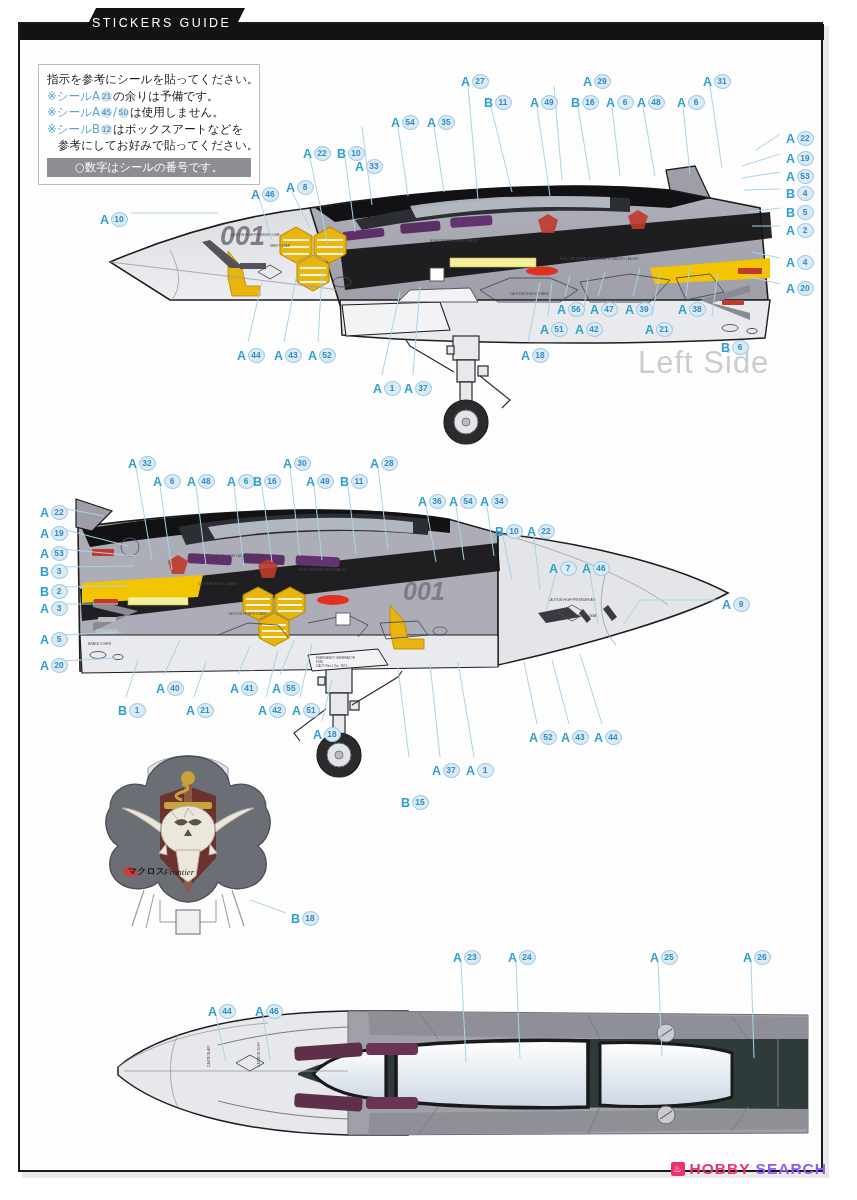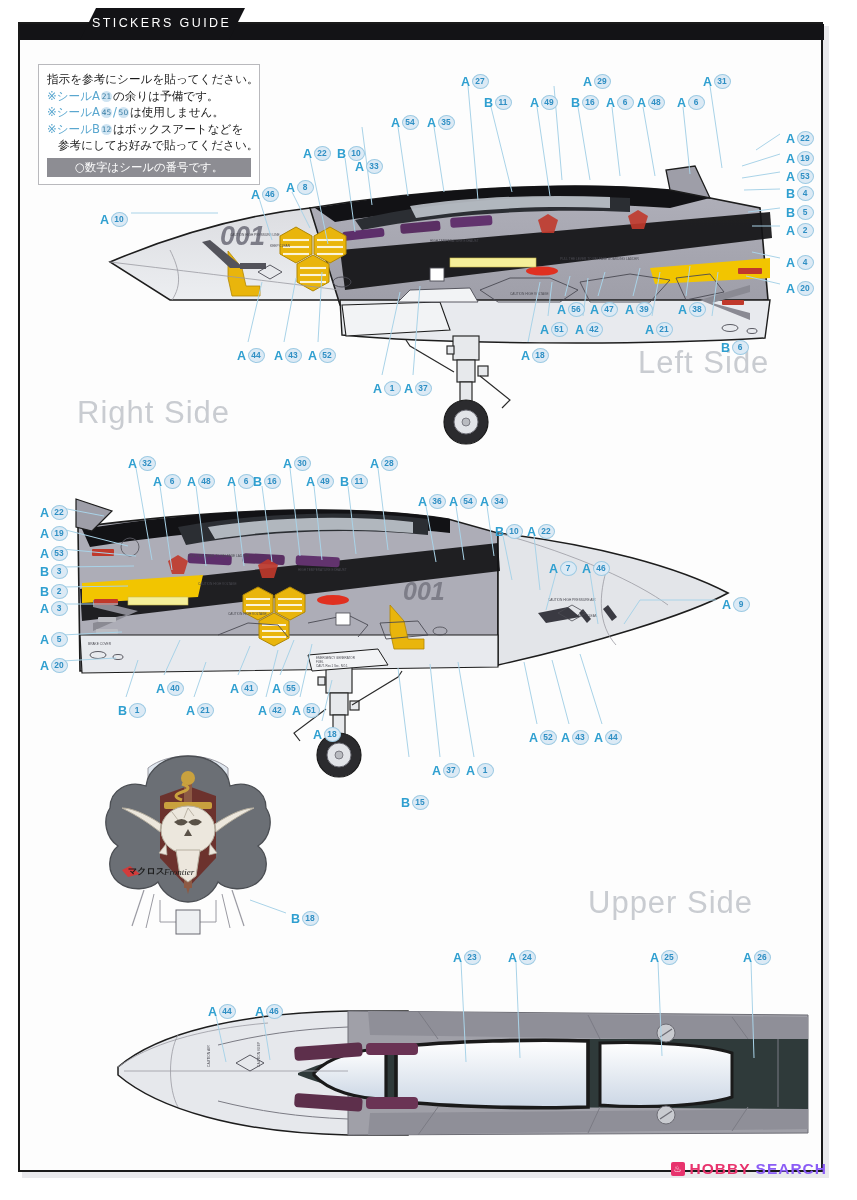--- a/index.html
+++ b/index.html
@@ -57,22 +57,20 @@
   <div class="instr">
     <div class="instr-line">指示を参考にシールを貼ってください。</div>
     <div class="instr-line"><span class="ja-blue">※シールA</span><span class="sup">21</span><span>の余りは予備です。</span></div>
     <div class="instr-line"><span class="ja-blue">※シールA</span><span class="sup">45</span><span class="ja-blue">/</span><span class="sup">50</span><span>は使用しません。</span></div>
     <div class="instr-line"><span class="ja-blue">※シールB</span><span class="sup">12</span><span>はボックスアートなどを</span></div>
     <div class="instr-line" style="padding-left:11px">参考にしてお好みで貼ってください。</div>
     <div class="instr-bar">○数字はシールの番号です。</div>
   </div>
 
   <div class="viewtitle" style="left:638px;top:345px">Left Side</div>
-  <div class="viewtitle" style="left:77px;top:395px">Right Side</div>
-  <div class="viewtitle" style="left:588px;top:885px">Upper Side</div>
 
   <div class="art" style="left:110px;top:150px">
     <svg width="680" height="310" viewBox="0 0 680 310">
       <defs>
         <linearGradient id="noseg" x1="0" y1="0" x2="0" y2="1">
           <stop offset="0" stop-color="#dcdde1"></stop>
             <stop offset="1" stop-color="#eceef1"></stop>
         </linearGradient>
         <linearGradient id="bodyg" x1="0" y1="0" x2="0" y2="1">
           <stop offset="0" stop-color="#b0b0ba"></stop>

